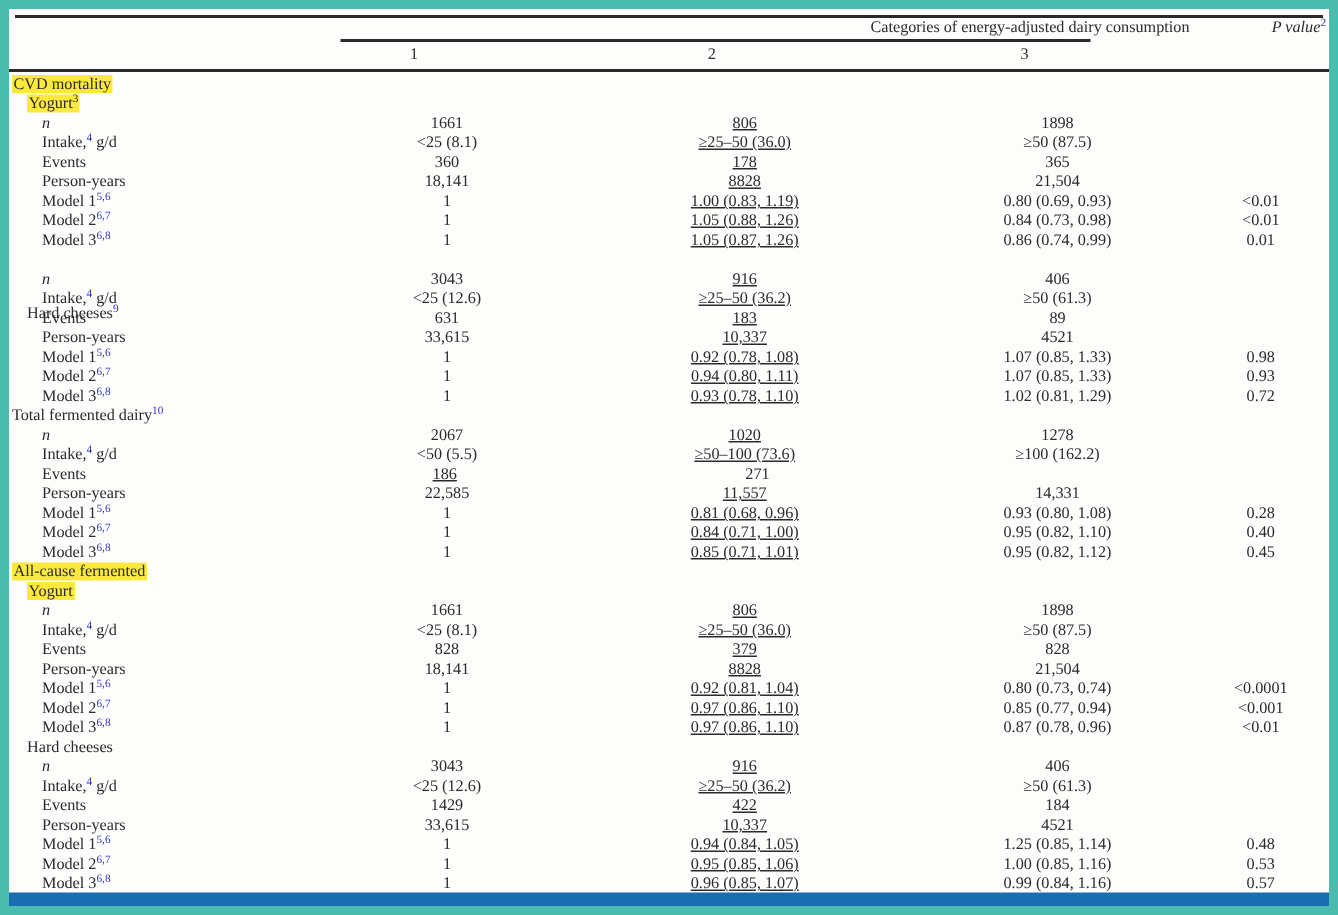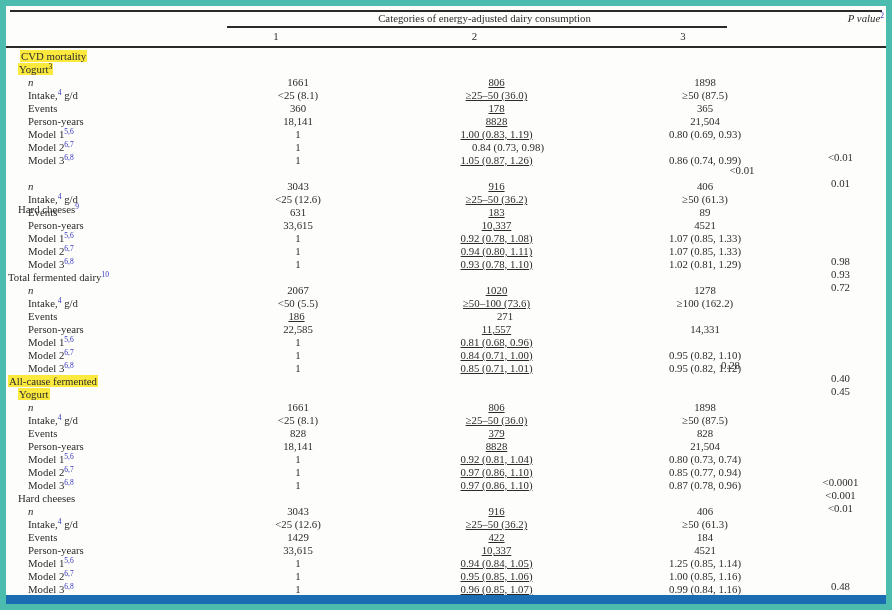--- a/index.html
+++ b/index.html
@@ -19,21 +19,21 @@
     overflow:hidden;
   }
   
   #thead{position:relative;height:42px;}
   .rule{position:absolute;background:#2a2a2a;}
   #rule-top{left:4px;right:4px;top:4px;height:2px;}
   #rule-span{left:221px;width:500px;top:20px;height:1.5px;}
   #rule-head-bottom{left:0;right:0;top:40px;height:2px;}
   #span-title{
     position:absolute;left:170px;width:617px;top:6px;
-    text-align:center;font-size:10.8px;line-height:13px;
+    text-align:right;font-size:10.8px;line-height:13px;
   }
   #pvalue-head{
     position:absolute;right:2px;top:6px;
     font-size:10.8px;line-height:13px;text-align:right;
   }
   #pvalue-head .pit{font-style:italic;}
   #col-nums{position:absolute;left:0;top:24px;width:880px;display:flex;font-size:10.8px;line-height:13px;}
   .colnum-label{text-align:center;}
   #cn-spacer{width:170px;}
   #cn-1{width:200px;}
@@ -42,21 +42,21 @@
   
   #rows{position:relative;margin-top:2px;}
   .trow{display:flex;height:13px;line-height:12.5px;font-size:10.8px;white-space:nowrap;}
   .lbl{width:170px;flex:0 0 170px;overflow:visible;}
   .hl{background:#FBE93E;padding:0 1px;}
   .ital{font-style:italic;}
   .c{text-align:center;}
   .c1{width:200px;flex:0 0 200px;}
   .c2{width:197px;flex:0 0 197px;text-decoration:underline;}
   .c3{width:220px;flex:0 0 220px;}
-  .pv{flex:1;text-align:center;padding-right:20px;margin-top:23px;}
+  .pv{flex:1;text-align:center;padding-right:20px;}
   sup{font-size:7.5px;line-height:0;vertical-align:4px;}
   .sup-blue{color:#3333BB;}
   .sup-dark{color:#222;}
   #bottom-bar{
     position:absolute;left:0;right:0;bottom:0;height:9px;
     background:#1B6DB2;
   }
 </style>
 </head>
 <body>
@@ -73,21 +73,21 @@
         <div id="cn-spacer"></div>
         <div id="cn-1" class="colnum-label">1</div>
         <div id="cn-2" class="colnum-label">2</div>
         <div id="cn-3" class="colnum-label">3</div>
       </div>
       <div id="rule-head-bottom" class="rule"></div>
     </div>
 
     <div id="rows">
         <div class="trow">
-          <div class="lbl" style="padding-left: 14px;"><span class="hl"><span>CVD mortality</span></span></div>
+          <div class="lbl" style="padding-left: 2px;"><span class="hl"><span>CVD mortality</span></span></div>
           <div class="c c1"></div>
           <div class="c c2"></div>
           <div class="c c3"></div>
           <div class="pv"></div>
         </div>
         <div class="trow">
           <div class="lbl" style="padding-left: 12px;"><span class="hl"><span>Yogurt</span><sup class="sup-dark">3</sup></span></div>
           <div class="c c1"></div>
           <div class="c c2"></div>
           <div class="c c3"></div>
@@ -124,20 +124,21 @@
         <div class="trow">
           <div class="lbl" style="padding-left: 22px;"><span><span>Model 1</span><sup class="sup-blue">5,6</sup></span></div>
           <div class="c c1">1</div>
           <div class="c c2">1.00 (0.83, 1.19)</div>
           <div class="c c3">0.80 (0.69, 0.93)</div>
           <div class="pv">&lt;0.01</div>
         </div>
         <div class="trow">
           <div class="lbl" style="padding-left: 22px;"><span><span>Model 2</span><sup class="sup-blue">6,7</sup></span></div>
           <div class="c c1">1</div>
+          <div class="c c2">1.05 (0.88, 1.26)</div>
           <div class="c c3">0.84 (0.73, 0.98)</div>
           <div class="pv">&lt;0.01</div>
         </div>
         <div class="trow">
           <div class="lbl" style="padding-left: 22px;"><span><span>Model 3</span><sup class="sup-blue">6,8</sup></span></div>
           <div class="c c1">1</div>
           <div class="c c2">1.05 (0.87, 1.26)</div>
           <div class="c c3">0.86 (0.74, 0.99)</div>
           <div class="pv">0.01</div>
         </div>
@@ -228,20 +229,21 @@
           <div class="lbl" style="padding-left: 22px;"><span><span>Person-years</span></span></div>
           <div class="c c1">22,585</div>
           <div class="c c2">11,557</div>
           <div class="c c3">14,331</div>
           <div class="pv"></div>
         </div>
         <div class="trow">
           <div class="lbl" style="padding-left: 22px;"><span><span>Model 1</span><sup class="sup-blue">5,6</sup></span></div>
           <div class="c c1">1</div>
           <div class="c c2">0.81 (0.68, 0.96)</div>
+          <div class="c c3">0.93 (0.80, 1.08)</div>
           <div class="pv">0.28</div>
         </div>
         <div class="trow">
           <div class="lbl" style="padding-left: 22px;"><span><span>Model 2</span><sup class="sup-blue">6,7</sup></span></div>
           <div class="c c1">1</div>
           <div class="c c2">0.84 (0.71, 1.00)</div>
           <div class="c c3">0.95 (0.82, 1.10)</div>
           <div class="pv">0.40</div>
         </div>
         <div class="trow">

